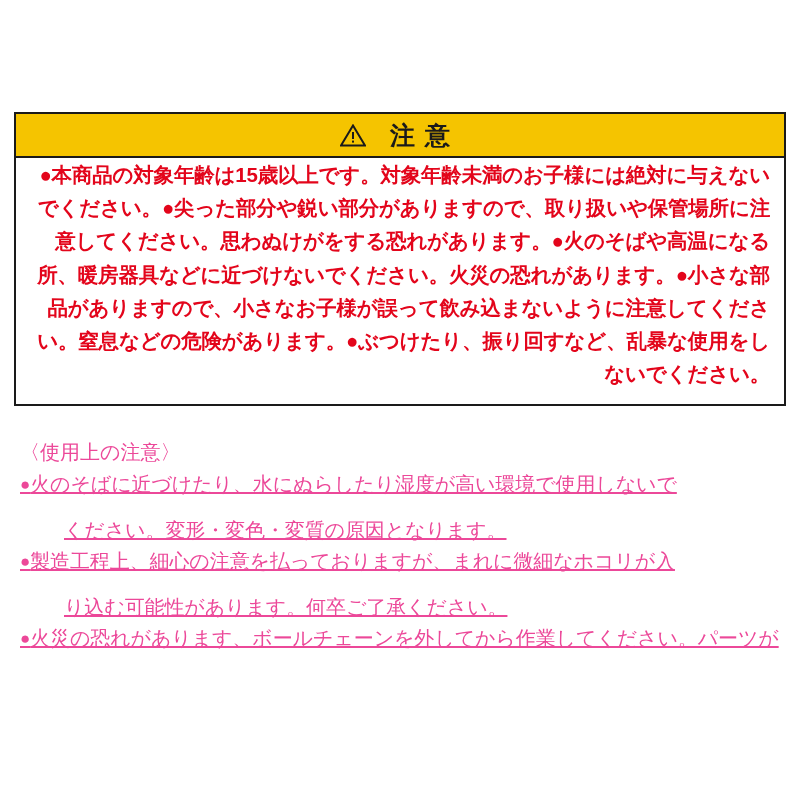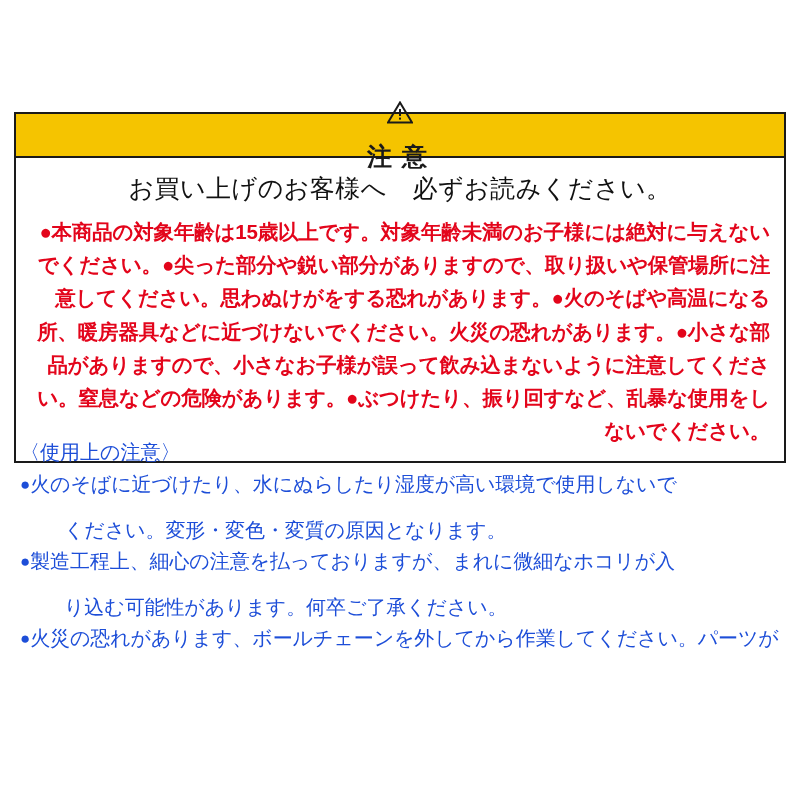--- a/index.html
+++ b/index.html
@@ -33,21 +33,20 @@
   }
 
   .warning-header {
     background: #f5c400;
     border-bottom: 2px solid #1a1a1a;
     height: 42px;
     display: flex;
     align-items: center;
     justify-content: center;
     gap: 20px;
-    flex-direction: column;
   }
 
   .warning-triangle {
     position: relative;
     width: 26px;
     height: 23px;
     display: inline-block;
   }
   .warning-triangle svg { display: block; }
 
@@ -77,34 +76,35 @@
     letter-spacing: -0.2px;
     text-align: right;
   }
 
   
   .usage {
     position: absolute;
     left: 20px;
     top: 437px;
     width: 762px;
-    color: #1d4ed8;
+    color: #ec4899;
   }
 
   .usage-title {
     font-size: 20px;
     line-height: 1.5;
     letter-spacing: 0px;
     margin-bottom: 2px;
   }
 
   .usage-list {
     list-style: none;
     margin: 0;
     padding: 0;
+    text-decoration: underline;
   }
 
   .usage-item {
     font-size: 20px;
     line-height: 1.52;
     margin: 0 0 0 0;
     padding-left: 22px;
     text-indent: -22px;
     letter-spacing: -0.1px;
   }
@@ -133,21 +133,20 @@
       <span class="warning-triangle">
         <svg width="26" height="23" viewBox="0 0 26 23" aria-hidden="true">
           <path d="M13 1.5 L25 21.5 L1 21.5 Z" fill="none" stroke="#1a1a1a" stroke-width="2"></path>
           <rect x="12" y="8" width="2" height="7" fill="#1a1a1a"></rect>
           <rect x="12" y="16.6" width="2" height="2" fill="#1a1a1a"></rect>
         </svg>
       </span>
       <span class="warning-header-text">注意</span>
     </div>
 
-    <div class="warning-subtitle">お買い上げのお客様へ　必ずお読みください。</div>
 
     <div class="warning-body">●本商品の対象年齢は15歳以上です。対象年齢未満のお子様には絶対に与えないでください。●尖った部分や鋭い部分がありますので、取り扱いや保管場所に注意してください。思わぬけがをする恐れがあります。●火のそばや高温になる所、暖房器具などに近づけないでください。火災の恐れがあります。●小さな部品がありますので、小さなお子様が誤って飲み込まないように注意してください。窒息などの危険があります。●ぶつけたり、振り回すなど、乱暴な使用をしないでください。</div>
   </div>
 
   <div class="usage">
     <div class="usage-title">〈使用上の注意〉</div>
 
     <ul class="usage-list">
       <li class="usage-item">
         <span class="bullet">●</span><span class="cont">火のそばに近づけたり、水にぬらしたり湿度が高い環境で使用しないで</span><span class="indent-line">ください。変形・変色・変質の原因となります。</span>

